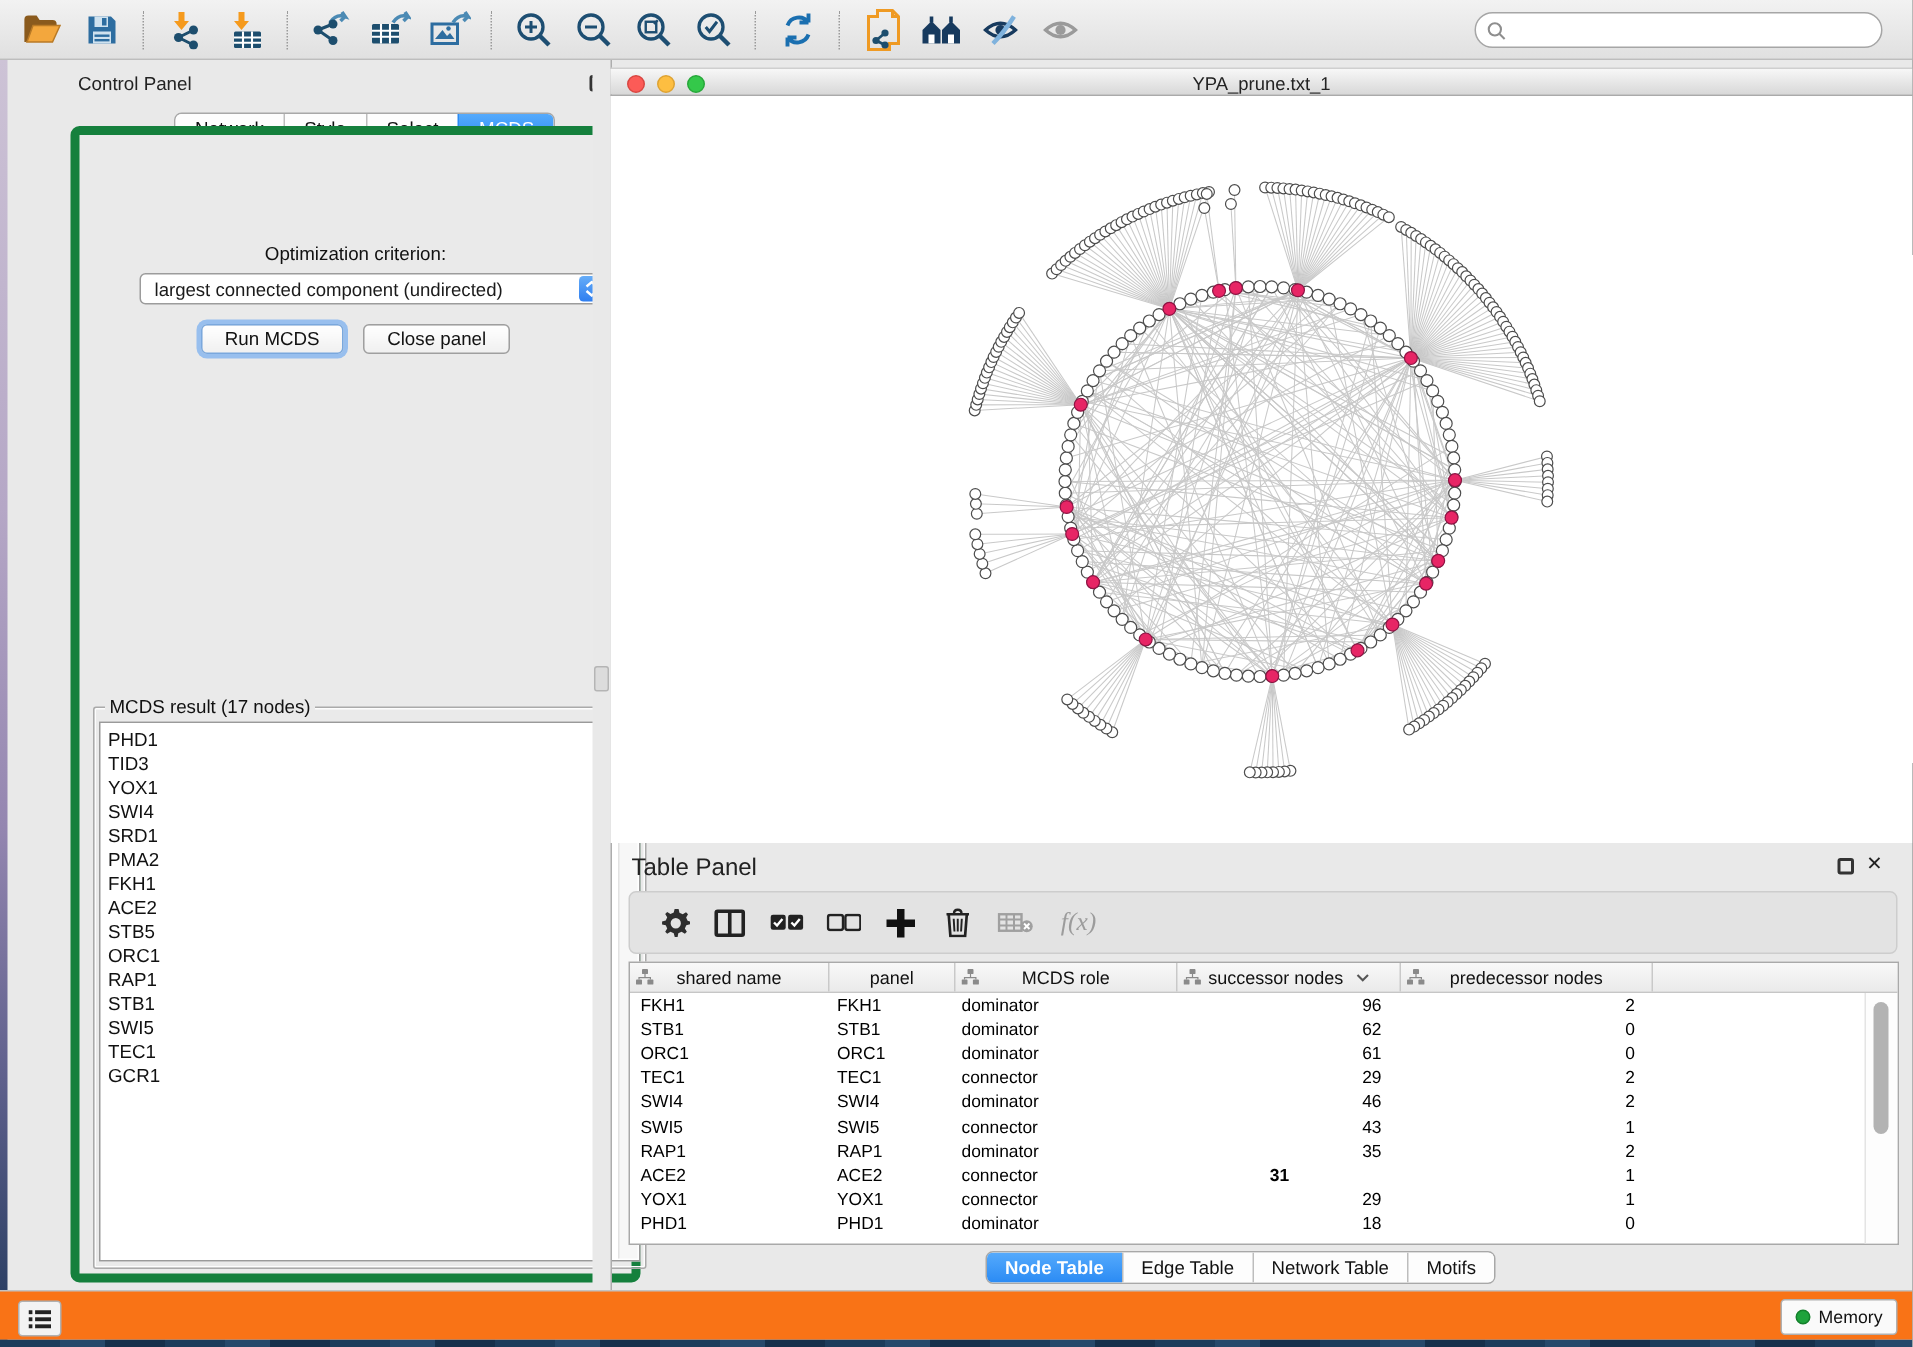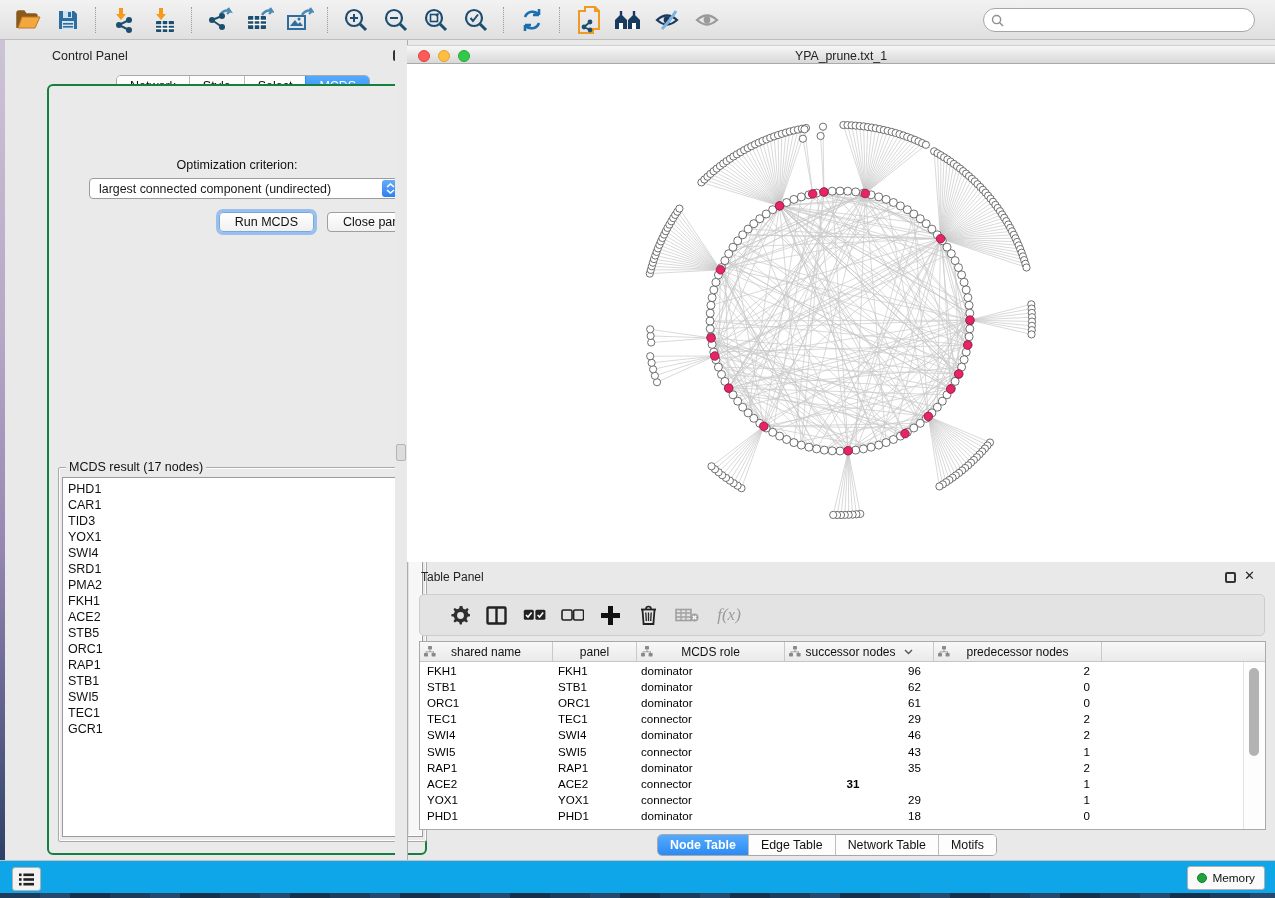--- a/index.html
+++ b/index.html
@@ -23,26 +23,26 @@
   .panel-title{position:absolute;left:9px;top:9px;font-size:12.5px;color:#222;}
   .float-btn{position:absolute;top:10px;width:11px;height:11px;border:2px solid #333;border-radius:2px;box-sizing:border-box;}
   .close-btn{position:absolute;top:7px;font-size:13px;font-weight:bold;color:#222;line-height:14px;}
   .ctl-float{right:29px;} .ctl-close{right:10px;}
 
   .ctl-tabs{position:absolute;left:73px;top:35px;display:flex;border:1px solid #a8a8a8;border-radius:5px;overflow:hidden;background:#fff;height:20px;}
   .ctl-tab{padding:0 13px;display:flex;align-items:center;font-size:12.5px;color:#111;border-left:1px solid #bdbdbd;background:#fdfdfd;}
   .ctl-tab:first-child{border-left:none;}
   .ctl-tab.sel{background:linear-gradient(#55aafc,#2b8bf4);color:#fff;border-left-color:#2b8bf4;}
 
-  .tab-pane{position:absolute;left:4px;top:44px;width:380px;height:771px;border:2px solid #15803d;border-radius:6px;background:#eaeaea;box-sizing:border-box;}
+  .tab-pane{position:absolute;left:4px;top:44px;width:380px;height:771px;border:6px solid #15803d;border-radius:6px;background:#eaeaea;box-sizing:border-box;}
   .opt-label{position:absolute;left:0;top:72px;width:100%;text-align:center;font-size:12.5px;color:#111;}
   .combo{position:absolute;left:40px;top:92px;width:312px;height:21px;background:#fff;border:1px solid #9c9c9c;border-radius:4px;display:flex;align-items:center;box-sizing:border-box;}
   .combo-text{flex:1;padding-left:9px;font-size:12.4px;white-space:nowrap;}
   .combo-step{width:17px;height:17px;margin-right:1px;border-radius:3px;background:linear-gradient(#66adf8,#2e7ef0);display:flex;flex-direction:column;align-items:center;justify-content:center;gap:1px;}
-  .btn-row{position:absolute;left:0;top:126px;width:100%;display:flex;justify-content:flex-end;gap:13px;}
+  .btn-row{position:absolute;left:0;top:126px;width:100%;display:flex;justify-content:center;gap:13px;}
   .aqua-btn{height:20px;background:linear-gradient(#ffffff,#f0f0f0);border:1px solid #9f9f9f;border-radius:4px;font-size:12.5px;padding:0 15px;display:flex;align-items:center;color:#111;}
   .aqua-btn.focused{box-shadow:0 0 0 3px rgba(108,168,240,.65);border-color:#7aa8dd;}
 
   .fieldset{position:absolute;left:9px;top:381px;width:367px;height:373px;border:1px solid #aaa;box-shadow:inset 0 0 0 1px #fdfdfd;border-radius:2px;}
   .fieldset-legend{position:absolute;left:7px;top:-8px;background:#eaeaea;padding:0 3px;font-size:12.5px;color:#111;}
   .mcds-list{position:absolute;left:3px;top:9px;right:3px;bottom:4px;background:#fff;border:1px solid #9a9a9a;overflow:hidden;}
   .mcds-items{padding:3px 0 0 5px;font-size:12.5px;line-height:16px;color:#111;}
   .mcds-scroll{position:absolute;right:1px;top:1px;bottom:1px;width:12px;background:#f7f7f7;border-left:1px solid #e2e2e2;}
 
   .v-divider{position:absolute;left:395px;top:40px;width:12px;height:820px;background:#e9e9e9;border-right:1px solid #adadad;}
@@ -51,44 +51,44 @@
   
   .network-panel{position:absolute;left:407px;top:40px;width:868px;height:523px;}
   .net-titlebar{position:absolute;left:0;top:5px;width:100%;height:19px;background:linear-gradient(#f7f7f7,#d8d8d8);border-top:1px solid #cfcfcf;border-bottom:1px solid #aaa;box-sizing:border-box;}
   .tlights{position:absolute;left:11px;top:4px;display:flex;gap:8px;}
   .tlight{width:12px;height:12px;border-radius:50%;box-sizing:border-box;}
   .net-title{position:absolute;left:0;top:3px;width:100%;text-align:center;font-size:12.3px;color:#222;}
   .net-canvas{position:absolute;left:0;top:24px;width:868px;height:498px;background:#fff;}
 
   
   .table-panel{position:absolute;left:407px;top:563px;width:868px;height:297px;}
-  .tp-title{position:absolute;left:14px;top:7px;font-size:12px;color:#222;}
+  .tp-title{position:absolute;left:14px;top:7px;font-size:16px;color:#222;}
   .tp-float{right:39px;top:9px;} .tp-close{right:20px;top:6px;}
-  .tp-toolbar{position:absolute;left:12px;top:31px;width:846px;height:42px;background:#e3e3e3;border:1px solid #cdcdcd;border-radius:5px;box-sizing:border-box;display:flex;align-items:center;padding-left:23px;}
+  .tp-toolbar{position:absolute;left:12px;top:31px;width:846px;height:42px;background:#e3e3e3;border:1px solid #cdcdcd;border-radius:5px;box-sizing:border-box;display:flex;align-items:center;padding-left:13px;}
   .tp-ic{display:flex;align-items:center;justify-content:center;margin-right:0;}
   .fx{font-family:"Liberation Serif",serif;font-style:italic;font-size:17px;color:#9c9c9c;}
 
   .tbl-wrap{position:absolute;left:12px;top:78px;width:847px;height:189px;border:1px solid #a9a9a9;background:#fff;box-sizing:border-box;overflow:hidden;}
   .tbl-head{display:flex;height:20px;background:linear-gradient(#f8f8f8,#eaeaea);border-bottom:1px solid #c6c6c6;box-sizing:border-box;}
   .th{position:relative;display:flex;align-items:center;justify-content:center;border-right:1px solid #c9c9c9;box-sizing:border-box;font-size:12px;color:#111;flex:none;}
   .th .treeic{position:absolute;left:4px;top:4px;}
   .th .chev{margin-left:8px;color:#555;}
   .tbl-body{position:absolute;left:0;top:20px;right:21px;bottom:0;}
   .tr{display:flex;height:16.2px;align-items:center;}
   .td{flex:none;font-size:11.6px;color:#000;box-sizing:border-box;white-space:nowrap;overflow:hidden;}
   .tbl-scroll{position:absolute;right:0;top:20px;bottom:0;width:21px;background:#fdfdfd;border-left:1px solid #e4e4e4;}
   .tbl-thumb{position:absolute;left:5px;top:6px;width:10px;height:88px;background:#b3b3b3;border-radius:5px;}
 
   .bot-tabs{position:absolute;left:250px;top:271px;display:flex;height:20px;border:1px solid #a8a8a8;border-radius:5px;overflow:hidden;background:#fff;}
   .bot-tab{padding:0 12px;display:flex;align-items:center;font-size:12.4px;color:#111;border-left:1px solid #bdbdbd;background:#fdfdfd;}
   .bot-tab:first-child{border-left:none;font-weight:bold;}
   .bot-tab.sel{background:linear-gradient(#55aafc,#2b8bf4);color:#fff;}
 
   
-  .status-bar{position:absolute;left:0;top:860px;width:1275px;height:33px;background:#0ea5e9;border-top:1px solid #c2c2c2;box-sizing:border-box;}
+  .status-bar{position:absolute;left:0;top:860px;width:1275px;height:33px;background:#f97316;border-top:1px solid #c2c2c2;box-sizing:border-box;}
   .list-btn{position:absolute;left:12px;top:6px;width:27px;height:22px;background:#f3f3f3;border:1px solid #b0b0b0;border-radius:3px;display:flex;align-items:center;justify-content:center;}
   .mem-btn{position:absolute;right:10px;top:5px;height:22px;background:#fafafa;border:1px solid #b0b0b0;border-radius:3px;display:flex;align-items:center;padding:0 9px;gap:5px;font-size:11.8px;color:#111;}
   .mem-dot{width:10px;height:10px;border-radius:50%;background:#1ea33c;border:1px solid #14802c;box-sizing:border-box;}
 </style>
 </head>
 <body>
 
 <div class="app">
 
   <div class="toolbar">
@@ -268,21 +268,20 @@
       </div>
       <div class="btn-row">
         <button class="aqua-btn focused">Run MCDS</button>
         <button class="aqua-btn">Close panel</button>
       </div>
       <div class="fieldset">
         <span class="fieldset-legend">MCDS result (17 nodes)</span>
         <div class="mcds-list">
           <div class="mcds-items" id="mcds-items">
               <div>PHD1</div>
-              <div>CAR1</div>
               <div>TID3</div>
               <div>YOX1</div>
               <div>SWI4</div>
               <div>SRD1</div>
               <div>PMA2</div>
               <div>FKH1</div>
               <div>ACE2</div>
               <div>STB5</div>
               <div>ORC1</div>
               <div>RAP1</div>

